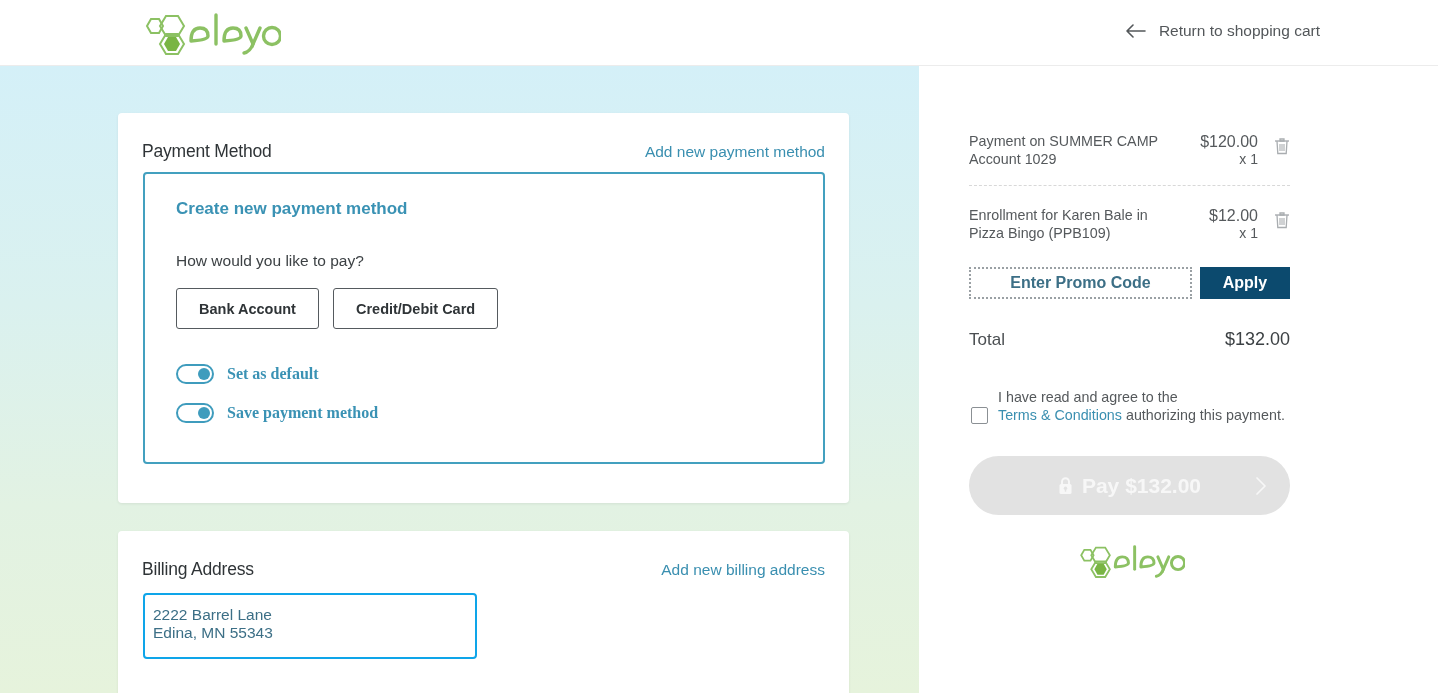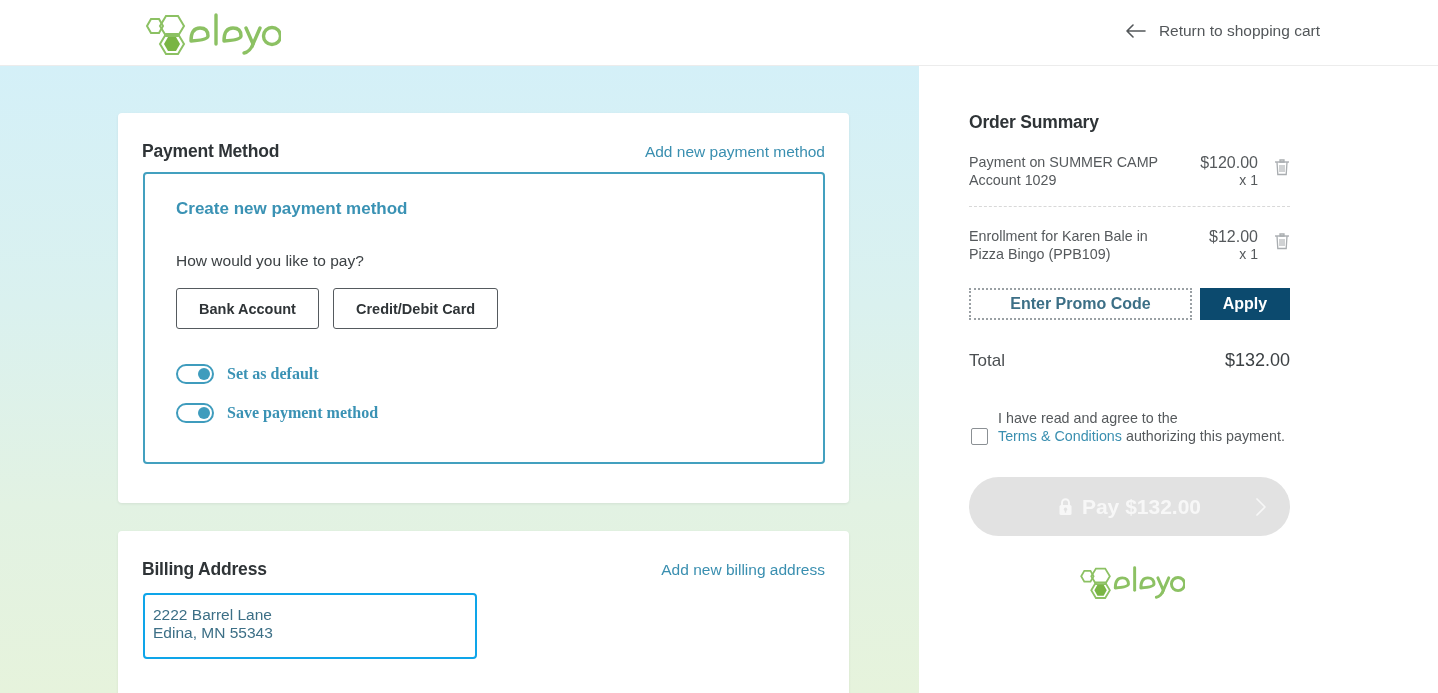--- a/index.html
+++ b/index.html
@@ -75,21 +75,21 @@
 
   .card-head {
     display: flex;
     justify-content: space-between;
     align-items: baseline;
     padding: 0 24px;
     margin-top: 28px;
   }
   .card-title {
     font-size: 17.5px;
-    font-weight: bold;
+    font-weight: normal;
     color: #2f3437;
     letter-spacing: -0.2px;
   }
   .card-action {
     font-size: 15.5px;
     color: #3a8fb0;
     cursor: pointer;
   }
 
   
@@ -398,21 +398,20 @@
     </div>
     <div class="address-box">
       <div class="address-line">2222 Barrel Lane</div>
       <div class="address-line">Edina, MN 55343</div>
     </div>
   </div>
 </div>
 
 <div class="right-pane">
   <div class="summary">
-    <div class="summary-title">Order Summary</div>
 
     <div class="order-item">
       <div class="item-desc">Payment on SUMMER CAMP Account 1029</div>
       <div class="item-amount">
         <span>$120.00</span>
         <span class="item-qty">x 1</span>
       </div>
       <div class="trash-btn">
         <svg width="16" height="18" viewBox="0 0 16 18">
           <path d="M 1 4 H 15" stroke="#a9adb0" stroke-width="1.4"></path>

